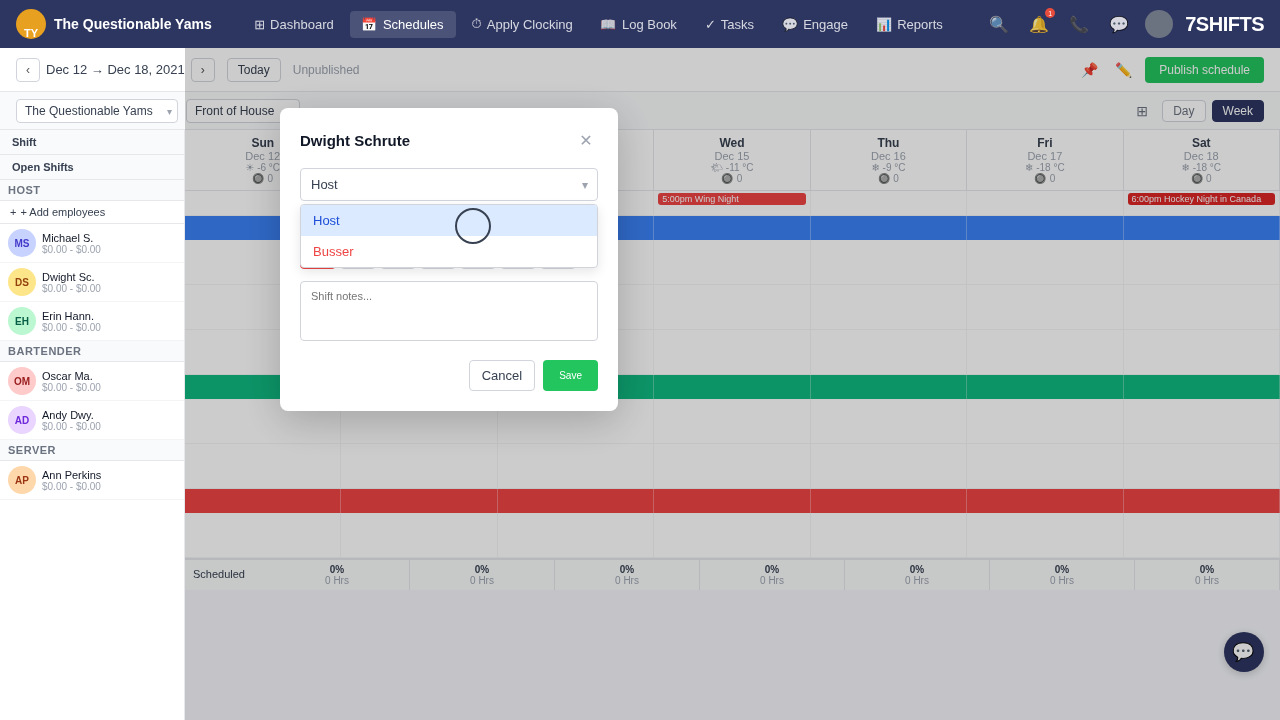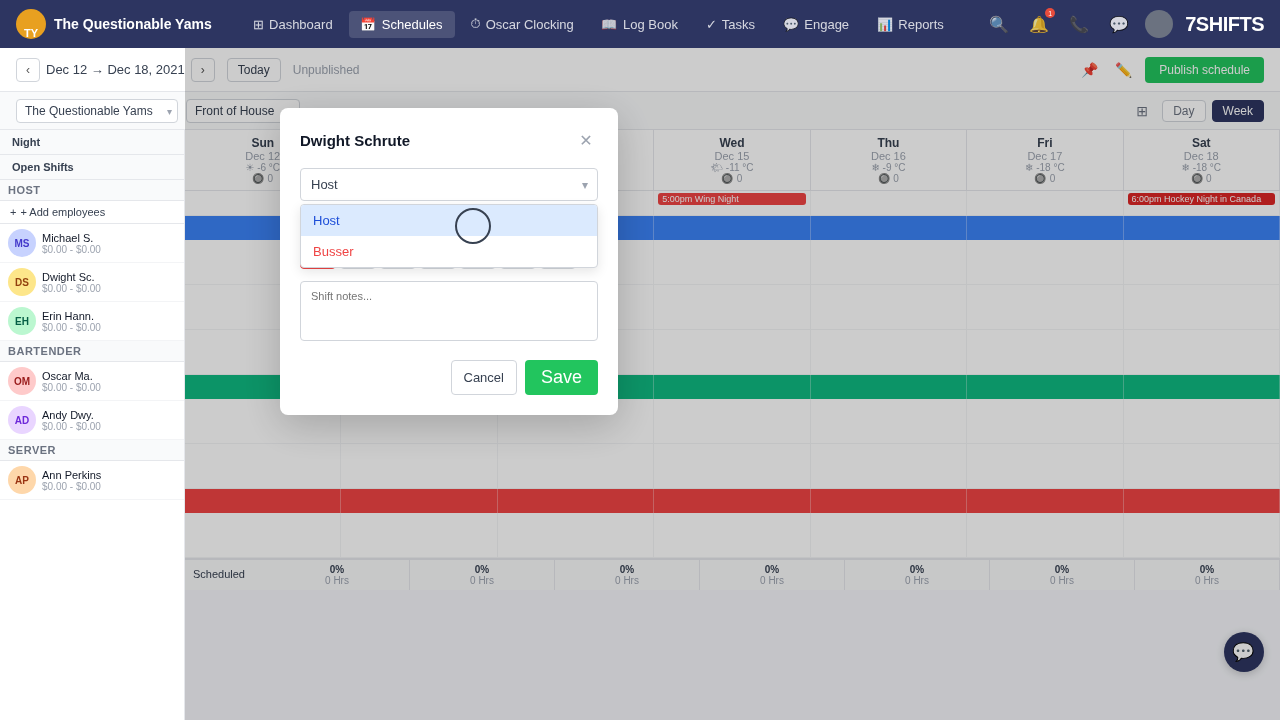--- a/index.html
+++ b/index.html
@@ -581,21 +581,21 @@
       font-size: 13px;
       cursor: pointer;
       color: #374151;
     }
     .save-btn {
       background: #22c55e;
       color: white;
       border: none;
       border-radius: 4px;
       padding: 7px 16px;
-      font-size: 18px;
+      font-size: 10px;
       cursor: pointer;
       font-weight: 500;
     }
 
     
     .role-bar {
       height: 24px;
       display: grid;
       grid-template-columns: repeat(7, 1fr);
     }
@@ -640,21 +640,21 @@
     <div class="nav-link">
       <span>⊞</span>
       <span>Dashboard</span>
     </div>
     <div class="nav-link active">
       <span>📅</span>
       <span>Schedules</span>
     </div>
     <div class="nav-link">
       <span>⏱</span>
-      <span>Oscar Clocking</span>
+      <span>Apply Clocking</span>
     </div>
     <div class="nav-link">
       <span>📖</span>
       <span>Log Book</span>
     </div>
     <div class="nav-link">
       <span>✓</span>
       <span>Tasks</span>
     </div>
     <div class="nav-link">
@@ -719,21 +719,21 @@
     <button class="view-btn">Day</button>
     <button class="view-btn active">Week</button>
   </div>
 </div>
 
 <div class="main-content">
 
   <div class="left-sidebar">
 
     <div class="sidebar-section-header">
-      <span>Night</span>
+      <span>Shift</span>
     </div>
 
     <div class="sidebar-section-header">
       <span>Open Shifts</span>
     </div>
 
     <div class="role-header">Host</div>
     <div class="add-emp-btn">
       <span>+</span>
       <span>+ Add employees</span>

